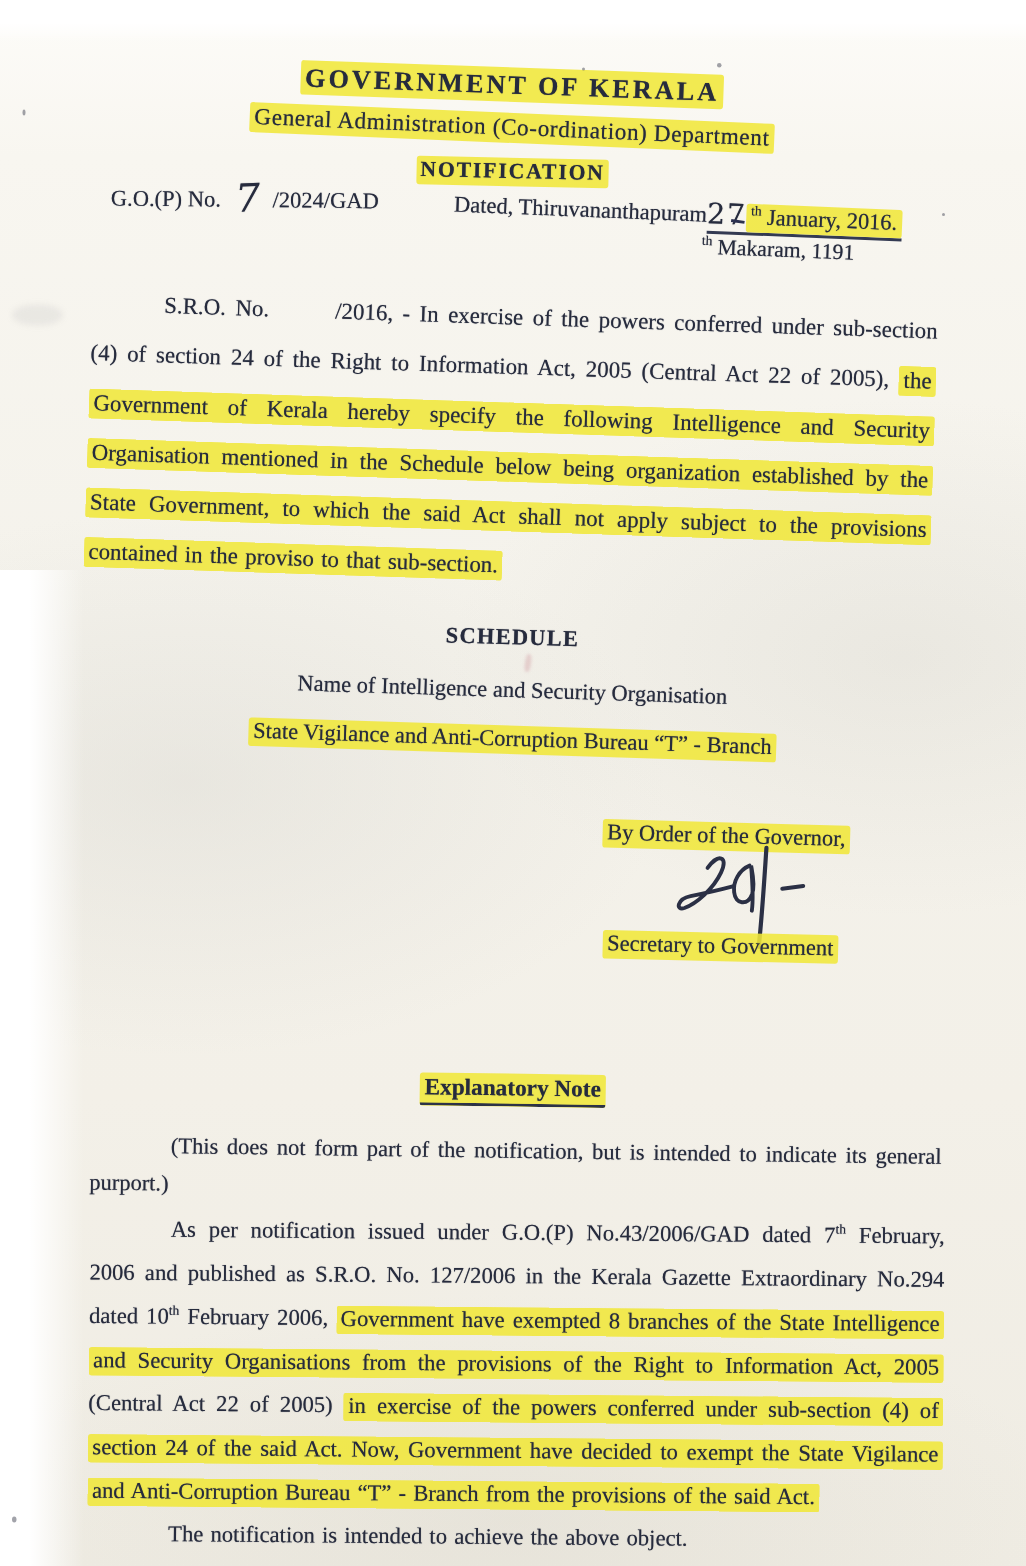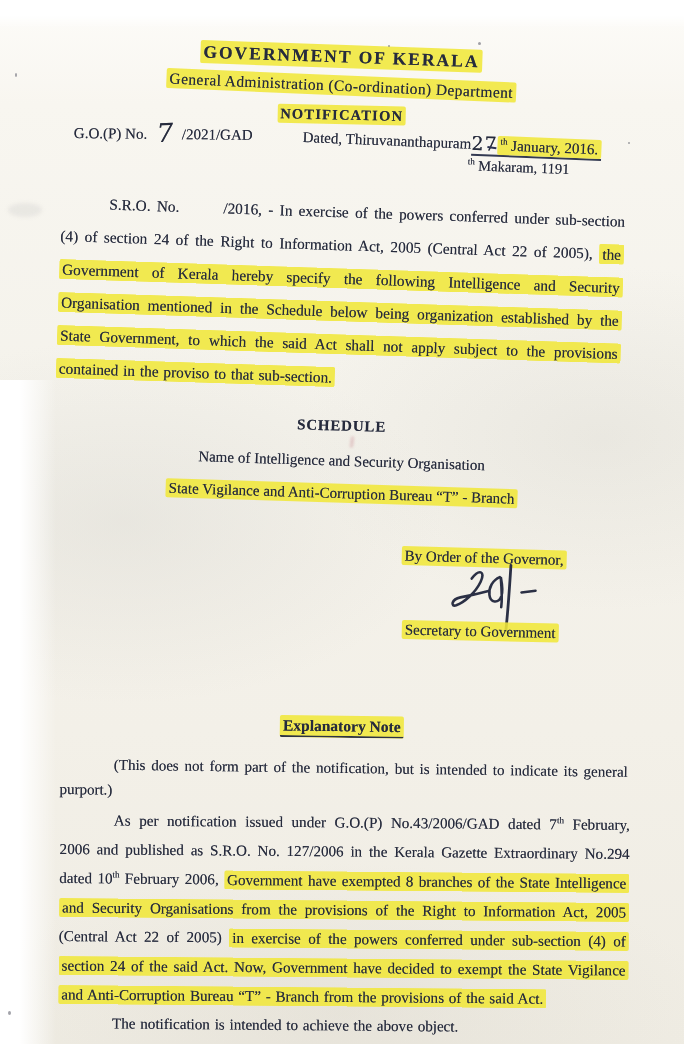--- a/index.html
+++ b/index.html
@@ -89,21 +89,21 @@
 
   <div class="abs center ink" style="top:62px; transform:rotate(2.4deg);">
     <mark class="hl dept">General Administration (Co-ordination) Department</mark>
   </div>
 
   <div class="abs center ink" style="top:98px; transform:rotate(1.2deg);">
     <mark class="hl notif">NOTIFICATION</mark>
   </div>
 
   <div class="abs meta ink" style="left:74px; top:122px; transform:rotate(0.6deg);">
-    <span>G.O.(P) No.</span><span class="hand go-day">7</span><span>/2021/GAD</span>
+    <span>G.O.(P) No.</span><span class="hand go-day">7</span><span>/2024/GAD</span>
   </div>
 
   <div class="abs meta ink" style="left:303px; top:129px; transform:rotate(2.3deg);">
     <span>Dated, Thiruvananthapuram</span><span class="date-underlined"><span class="hand dated-day">27</span><mark class="hl"><sup>th</sup><span> January, 2016.</span></mark></span>
   </div>
 
   <div class="abs meta ink" style="left:468px; top:157px; font-size:14.5px; transform:rotate(2.3deg);">
     <sup>th</sup><span> Makaram, 1191</span>
   </div>
 

